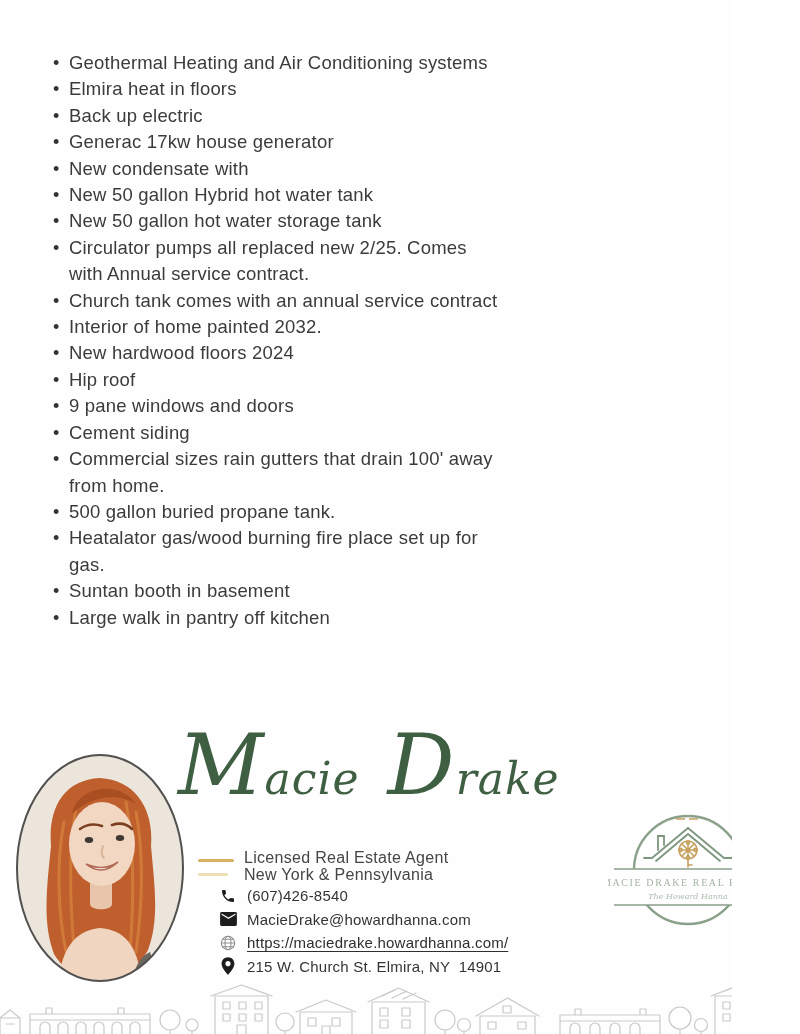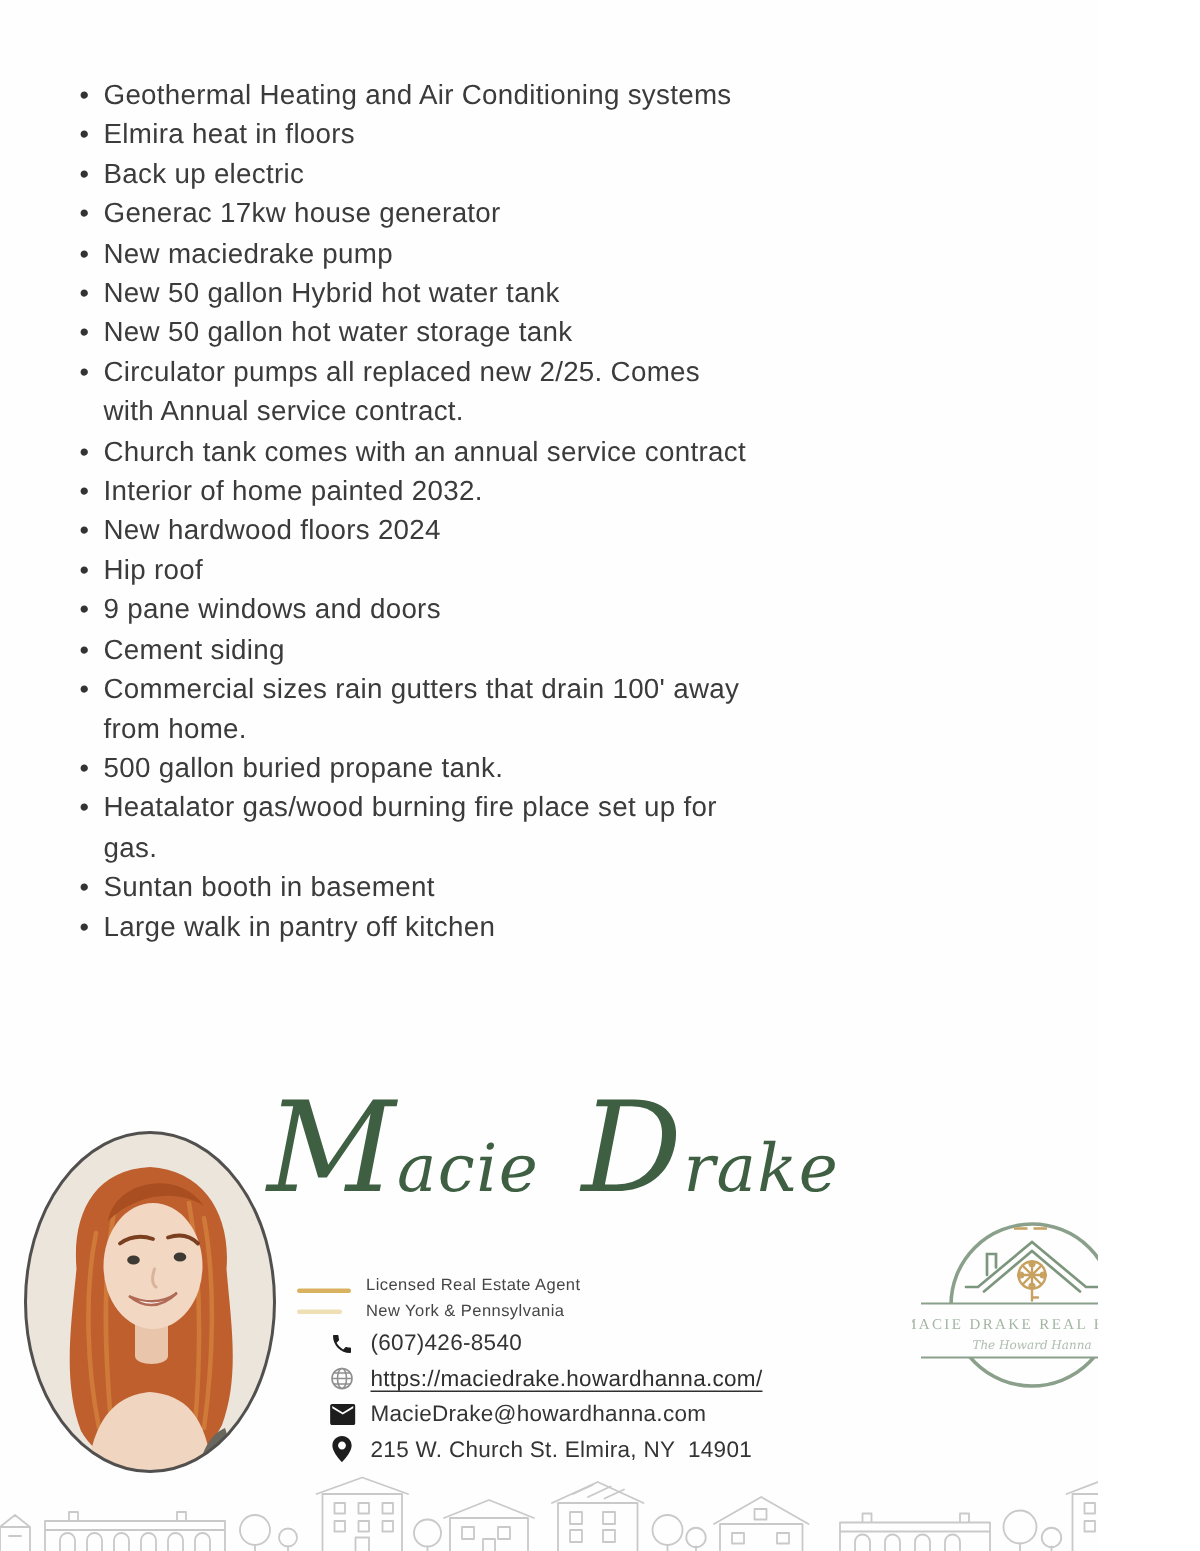--- a/index.html
+++ b/index.html
@@ -35,21 +35,21 @@
     position:absolute;left:178px;top:732px;display:flex;gap:28px;
     font-family:"DejaVu Serif",serif;font-style:italic;font-weight:400;
     font-size:44px;color:var(--sig-green);letter-spacing:1px;white-space:nowrap;
   }
   .sig-word{display:inline-block;}
   .sig-word::first-letter{font-size:1.9em;line-height:0.8;}
   .gold-dash{position:absolute;left:198px;top:859px;width:36px;height:3px;border-radius:2px;background:var(--gold);}
   .gold-dash.light{top:873px;width:30px;background:var(--gold-light);}
   .credentials{
     position:absolute;left:244px;top:849px;
-    font-size:11px;line-height:17px;color:#454545;letter-spacing:0.3px;font-weight:500;
+    font-size:16px;line-height:17px;color:#454545;letter-spacing:0.3px;font-weight:500;
   }
   .contacts{position:absolute;left:218px;top:884px;display:flex;flex-direction:column;}
   .contact-row{display:flex;align-items:center;gap:9px;height:23.5px;}
   .contact-icon{width:20px;height:18px;display:flex;align-items:center;justify-content:center;flex:0 0 20px;}
   .contact-text{font-size:15px;color:#343434;letter-spacing:0.2px;white-space:pre-wrap;}
   a.contact-text{color:#2f2f2f;text-decoration:underline;text-underline-offset:3px;}
   
   .logo-wrap{position:absolute;left:608px;top:806px;width:160px;height:126px;}
   
   .footer-art{position:absolute;left:0;top:982px;width:800px;height:52px;}
@@ -57,21 +57,21 @@
 </head>
 <body>
 
 <div id="page">
 
   <ul class="features">
     <li>Geothermal Heating and Air Conditioning systems</li>
     <li>Elmira heat in floors</li>
     <li>Back up electric</li>
     <li>Generac 17kw house generator</li>
-    <li>New maciedrake pump</li>
+    <li>New condensate with</li>
     <li>New 50 gallon Hybrid hot water tank</li>
     <li>New 50 gallon hot water storage tank</li>
     <li>Circulator pumps all replaced new 2/25. Comes
 with Annual service contract.</li>
     <li>Church tank comes with an annual service contract</li>
     <li>Interior of home painted 2032.</li>
     <li>New hardwood floors 2024</li>
     <li>Hip roof</li>
     <li>9 pane windows and doors</li>
     <li>Cement siding</li>
@@ -135,35 +135,35 @@
     <div class="contact-row">
       <span class="contact-icon">
         <svg width="16" height="16" viewBox="0 0 24 24">
             <path fill="#1d1d1d" d="M6.62 10.79c1.44 2.83 3.76 5.14 6.59 6.59l2.2-2.21c.27-.27.67-.36 1.02-.24 1.12.37 2.33.57 3.57.57.55 0 1 .45 1 1V20c0 .55-.45 1-1 1-9.39 0-17-7.61-17-17 0-.55.45-1 1-1h3.5c.55 0 1 .45 1 1 0 1.25.2 2.45.57 3.57.11.35.03.74-.25 1.02l-2.2 2.2z"></path>
           </svg>
       </span>
       <span class="contact-text">(607)426-8540</span>
     </div>
     <div class="contact-row">
       <span class="contact-icon">
+        <svg width="17" height="14" viewBox="0 0 24 20">
+            <path fill="#1d1d1d" d="M22 0H2C.9 0 0 .9 0 2v16c0 1.1.9 2 2 2h20c1.1 0 2-.9 2-2V2c0-1.1-.9-2-2-2zm0 4l-10 6L2 4V2l10 6L22 2v2z"></path>
+          </svg>
+      </span>
+      <span class="contact-text">MacieDrake@howardhanna.com</span>
+    </div>
+    <div class="contact-row">
+      <span class="contact-icon">
         <svg width="16" height="16" viewBox="0 0 24 24" fill="none" stroke="#8f8f8f" stroke-width="1.6">
             <circle cx="12" cy="12" r="10"></circle>
             <ellipse cx="12" cy="12" rx="4.5" ry="10"></ellipse>
             <path d="M2 12h20M3.5 6.5h17M3.5 17.5h17"></path>
           </svg>
       </span>
       <a class="contact-text" href="#">https://maciedrake.howardhanna.com/</a>
-    </div>
-    <div class="contact-row">
-      <span class="contact-icon">
-        <svg width="17" height="14" viewBox="0 0 24 20">
-            <path fill="#1d1d1d" d="M22 0H2C.9 0 0 .9 0 2v16c0 1.1.9 2 2 2h20c1.1 0 2-.9 2-2V2c0-1.1-.9-2-2-2zm0 4l-10 6L2 4V2l10 6L22 2v2z"></path>
-          </svg>
-      </span>
-      <span class="contact-text">MacieDrake@howardhanna.com</span>
     </div>
     <div class="contact-row">
       <span class="contact-icon">
         <svg width="14" height="18" viewBox="0 0 24 30">
             <path fill="#1d1d1d" d="M12 0C5.9 0 1 4.9 1 11c0 8.2 11 19 11 19s11-10.8 11-19C23 4.9 18.1 0 12 0zm0 15.5c-2.5 0-4.5-2-4.5-4.5S9.5 6.5 12 6.5s4.5 2 4.5 4.5-2 4.5-4.5 4.5z"></path>
           </svg>
       </span>
       <span class="contact-text">215 W. Church St. Elmira, NY  14901</span>
     </div>
   </div>

